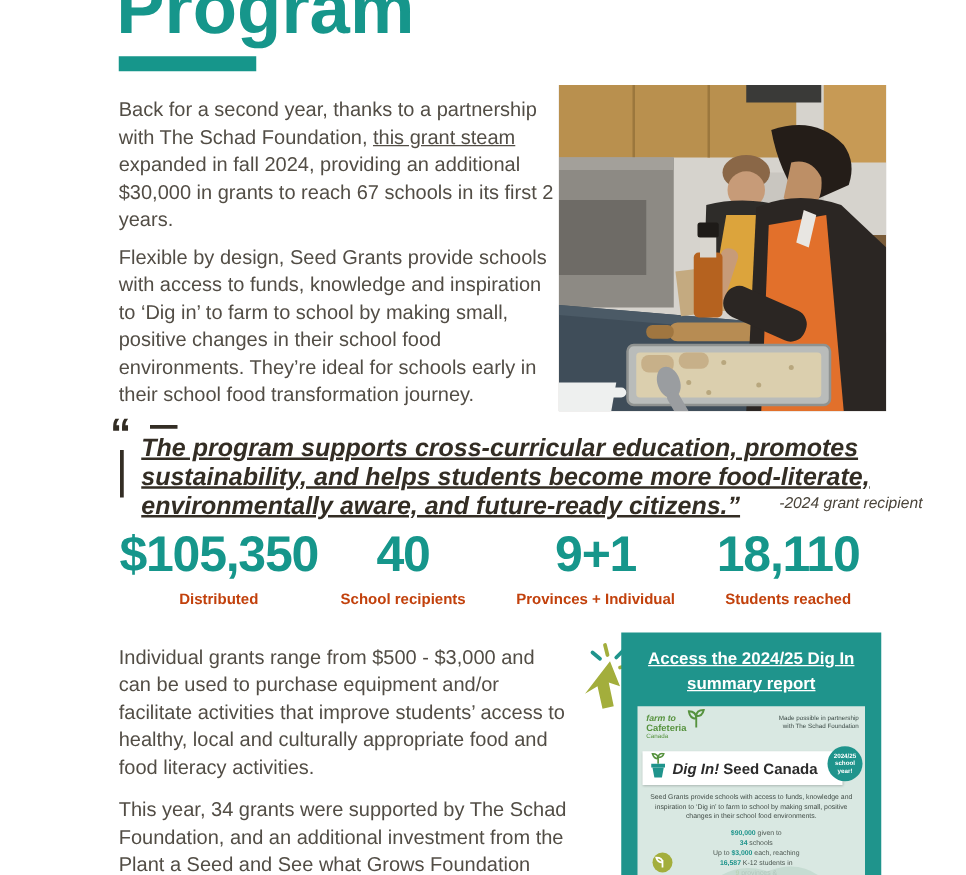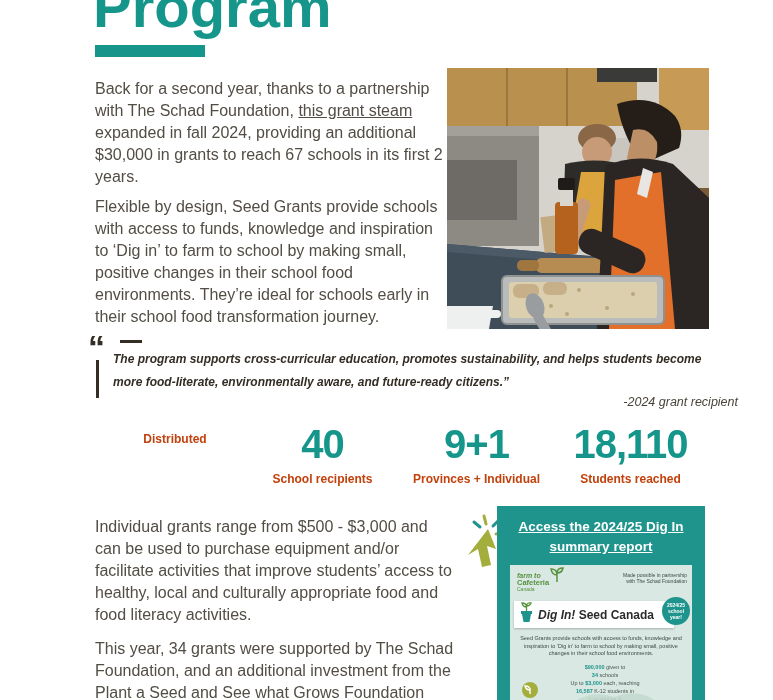--- a/index.html
+++ b/index.html
@@ -15,21 +15,21 @@
   .p3{top:500px;width:360px;}
   .p4{top:622px;width:360px;}
   .inline-link{color:#524d45;text-decoration:underline;cursor:pointer;}
 
   .photo{position:absolute;left:447px;top:68px;width:262px;height:261px;overflow:hidden;background:#cfccc6;}
 
   .quote-block{position:absolute;left:88px;top:336px;width:620px;}
   .quote-mark{position:absolute;left:0;top:-6px;font-size:34px;font-weight:700;color:#332d24;line-height:1;}
   .quote-dash{position:absolute;left:32px;top:4px;width:22px;height:3px;background:#332d24;}
   .quote-rule{position:absolute;left:8px;top:24px;width:3px;height:38px;background:#332d24;}
-  .quote-text{margin:0 0 0 25px;padding-top:12px;width:592px;font-size:12px;line-height:23px;font-style:italic;font-weight:700;color:#332d24;}
+  .quote-text{margin:0 0 0 25px;padding-top:12px;width:592px;font-size:20px;line-height:23px;font-style:italic;font-weight:700;color:#332d24;text-decoration:underline;}
   .quote-attr{position:absolute;left:450px;top:59px;width:200px;text-align:right;font-size:12.5px;font-style:italic;color:#4a443a;}
 
   .stats-row{position:absolute;left:0;top:424px;width:773px;}
   .stat{position:absolute;text-align:center;}
   .stat-1{left:90px;width:170px;}
   .stat-2{left:250px;width:145px;}
   .stat-3{left:404px;width:145px;}
   .stat-4{left:553px;width:155px;}
   .stat-value{font-size:40px;font-weight:700;color:#16968b;letter-spacing:-1px;line-height:1;}
   .stat-label{margin-top:8px;font-size:12px;font-weight:700;color:#c2410c;}
@@ -137,20 +137,21 @@
   <div class="quote-block">
     <span class="quote-mark">“</span>
     <span class="quote-dash"></span>
     <span class="quote-rule"></span>
     <p class="quote-text">The program supports cross-curricular education, promotes sustainability, and helps students become more food-literate, environmentally aware, and future-ready citizens.”</p>
     <div class="quote-attr">-2024 grant recipient</div>
   </div>
 
   <div class="stats-row">
     <div class="stat stat-1">
+      <div class="stat-value">$105,350</div>
       <div class="stat-label">Distributed</div>
     </div>
     <div class="stat stat-2">
       <div class="stat-value">40</div>
       <div class="stat-label">School recipients</div>
     </div>
     <div class="stat stat-3">
       <div class="stat-value">9+1</div>
       <div class="stat-label">Provinces + Individual</div>
     </div>

